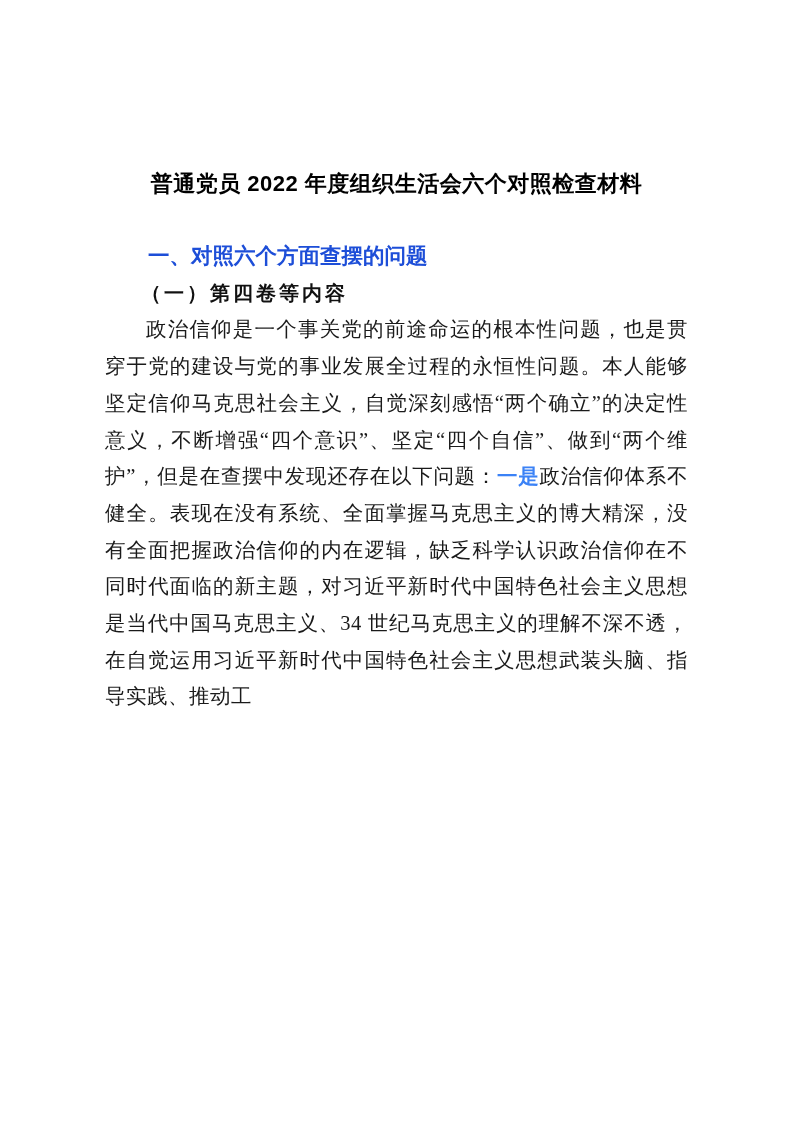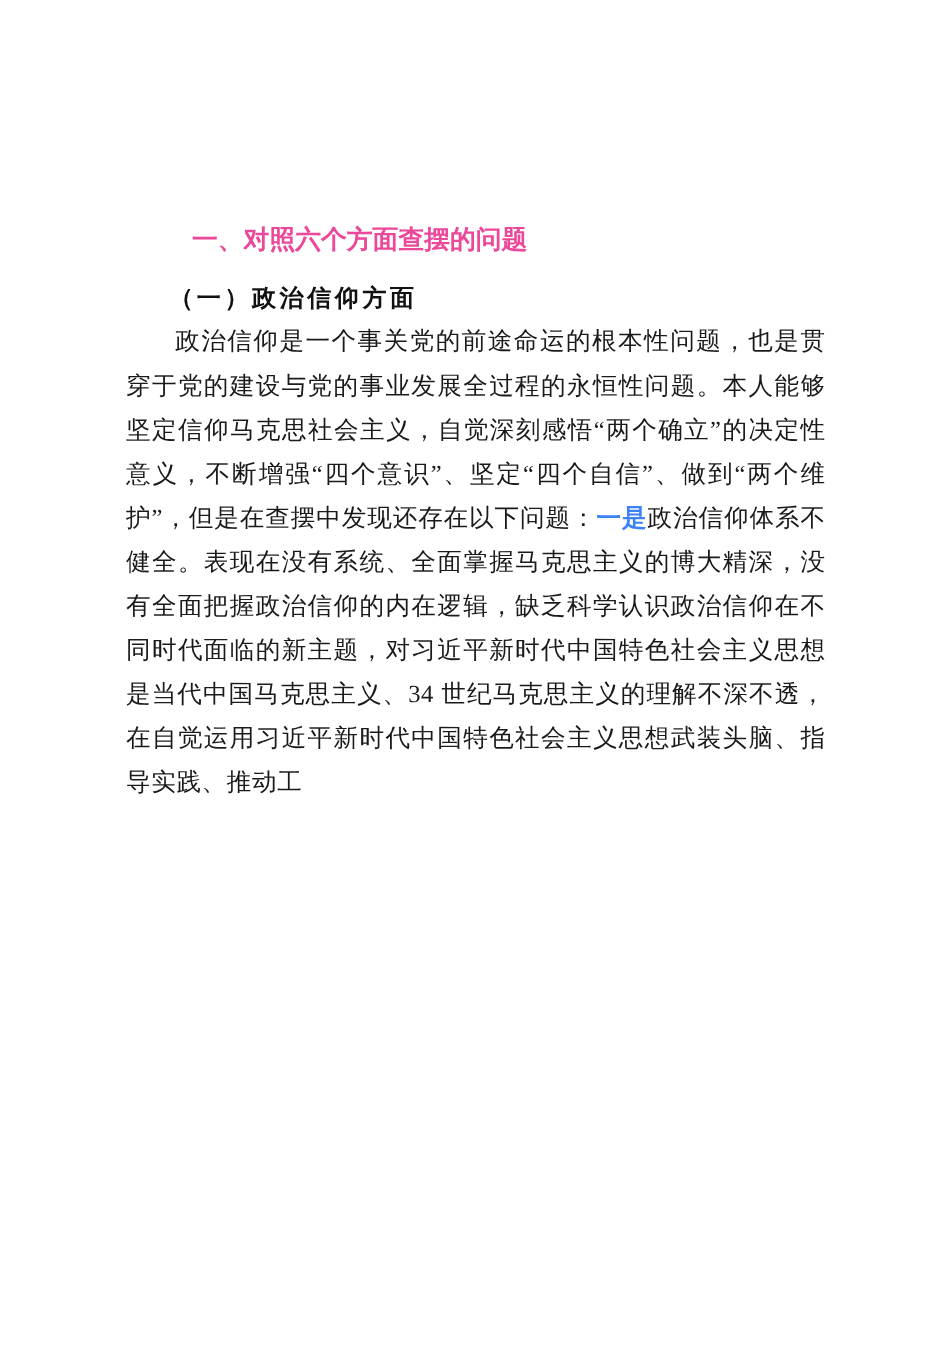--- a/index.html
+++ b/index.html
@@ -37,42 +37,43 @@
     letter-spacing: 0.5px;
     margin: 0;
     color: #1a1a1a;
   }
   .section-heading {
     font-family: "Liberation Sans", "DejaVu Sans", sans-serif;
     font-weight: 700;
     font-size: 21.5px;
     line-height: 36.7px;
     text-indent: 2em;
-    margin: 12px;
-    color: #ec4899;
+    margin: 0;
+    color: #1d4ed8;
   }
   .subsection-heading {
     font-size: 20px;
     line-height: 36.7px;
     text-indent: 1.8em;
     letter-spacing: 3px;
     margin: 0;
     color: #111111;
   }
   .bold-run {
     font-weight: 700;
     color: #3b82f6;
   }
 </style>
 </head>
 <body>
 
 <div class="page">
 
+  <h1 class="doc-title">普通党员 2022 年度组织生活会六个对照检查材料</h1>
 
 
   <h2 class="section-heading">一、对照六个方面查摆的问题</h2>
 
-  <h3 class="subsection-heading">（一）政治信仰方面</h3>
+  <h3 class="subsection-heading">（一）第四卷等内容</h3>
 
   <p class="body-para"><span>政治信仰是一个事关党的前途命运的根本性问题，也是贯穿于党的建设与党的事业发展全过程的永恒性问题。本人能够坚定信仰马克思社会主义，自觉深刻感悟“两个确立”的决定性意义，不断增强“四个意识”、坚定“四个自信”、做到“两个维护”，但是在查摆中发现还存在以下问题：</span><span class="bold-run">一是</span><span>政治信仰体系不健全。表现在没有系统、全面掌握马克思主义的博大精深，没有全面把握政治信仰的内在逻辑，缺乏科学认识政治信仰在不同时代面临的新主题，对习近平新时代中国特色社会主义思想是当代中国马克思主义、34 世纪马克思主义的理解不深不透，在自觉运用习近平新时代中国特色社会主义思想武装头脑、指导实践、推动工</span></p>
 
 </div>
 
 </body></html>

